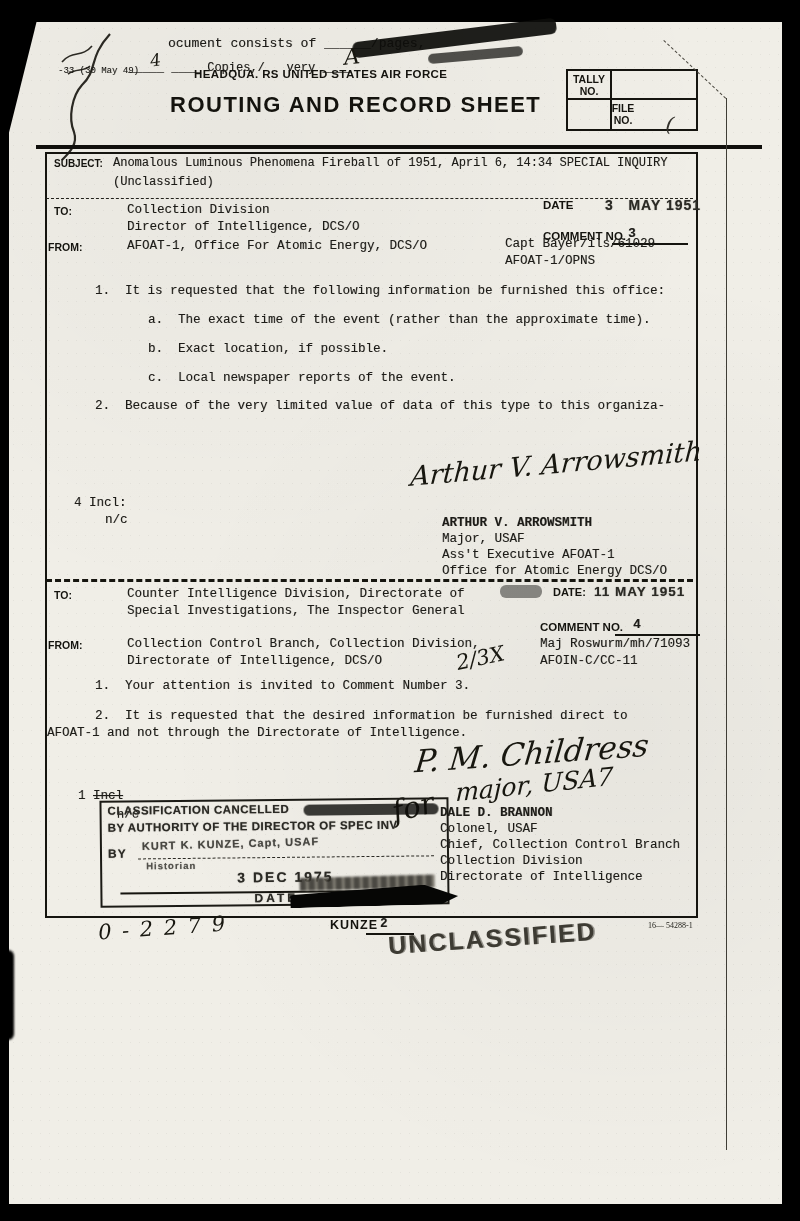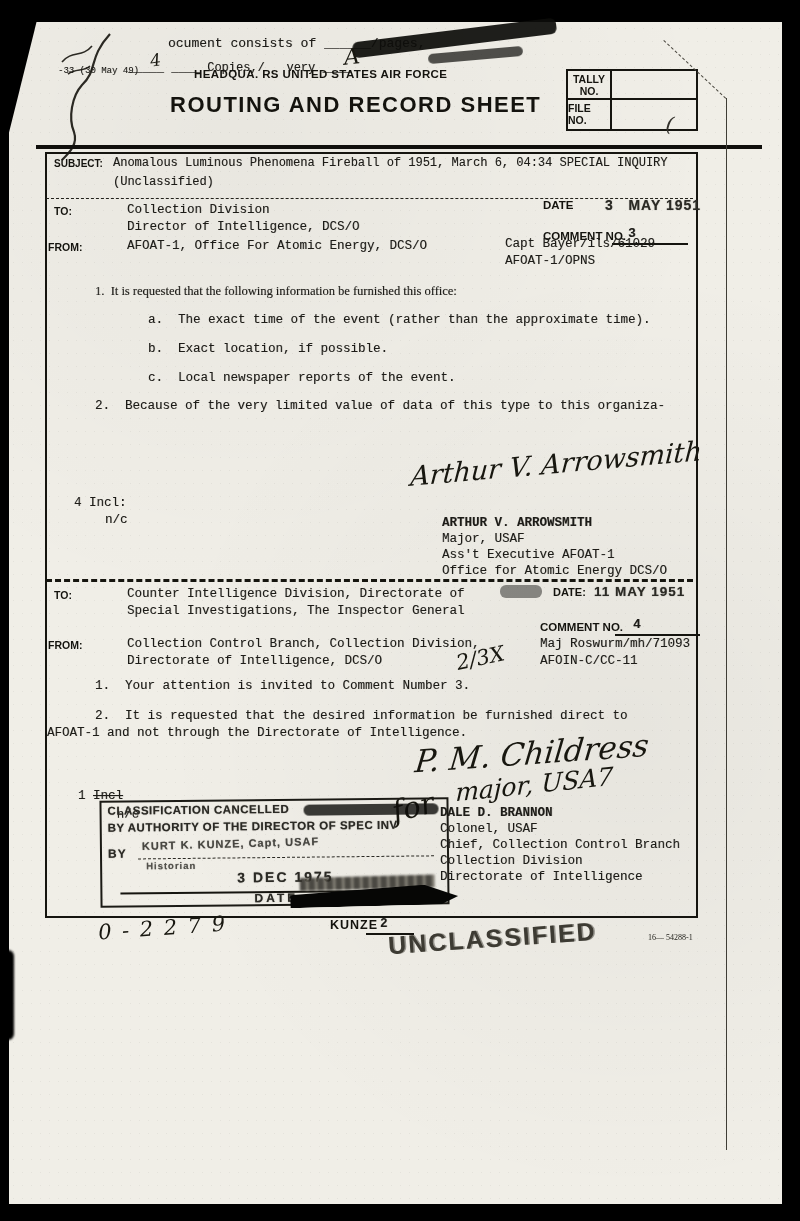--- a/index.html
+++ b/index.html
@@ -55,47 +55,47 @@
   <div class="abs script" style="left:344px;top:44px;font-size:22px;transform:rotate(-6deg);">A</div>
 
   <div class="abs lbl" style="left:194px;top:68px;font-size:11.5px;letter-spacing:.4px;">HEADQUA.  RS UNITED STATES AIR FORCE</div>
   <div class="abs lbl" style="left:170px;top:92px;font-size:22px;letter-spacing:1.5px;">ROUTING AND RECORD SHEET</div>
 
   <div class="abs box" style="left:566px;top:69px;width:128px;height:58px;">
     <div class="abs" style="left:42px;top:0;width:2px;height:100%;background:#15140f;"></div>
     <div class="abs hline" style="left:0;top:27px;width:100%;"></div>
     <div class="abs lbl" style="left:0;top:2px;width:42px;font-size:10.5px;line-height:1.15;text-align:center;white-space:pre-line;">TALLY
 NO.</div>
-    <div class="abs lbl" style="left:0;top:31px;width:42px;font-size:10.5px;line-height:1.15;white-space:pre-line;">FILE
+    <div class="abs lbl" style="left:0;top:31px;width:42px;font-size:10.5px;line-height:1.15;text-align:center;white-space:pre-line;padding-left:34px;">FILE
 NO.</div>
   </div>
 
   <div class="abs" style="left:36px;top:145px;width:726px;height:4px;background:#100f0c;filter:blur(.4px);"></div>
 
   <div class="abs box" style="left:45px;top:152px;width:649px;height:762px;"></div>
   <div class="abs" style="left:46px;top:198px;width:647px;border-top:1.5px dashed #22211b;"></div>
 
   <div class="abs lbl" style="left:54px;top:158px;font-size:10px;">SUBJECT:</div>
-  <div class="abs mono" style="left:113px;top:156px;font-size:12px;">Anomalous Luminous Phenomena Fireball of 1951, March 6, 04:34 SPECIAL INQUIRY</div>
+  <div class="abs mono" style="left:113px;top:156px;font-size:12px;">Anomalous Luminous Phenomena Fireball of 1951, April 6, 14:34 SPECIAL INQUIRY</div>
   <div class="abs mono" style="left:113px;top:175px;font-size:12px;">(Unclassified)</div>
 
   <div class="abs lbl" style="left:54px;top:205px;font-size:10.5px;">TO:</div>
   <div class="abs mono" style="left:127px;top:203px;">Collection Division</div>
   <div class="abs mono" style="left:127px;top:220px;">Director of Intelligence, DCS/O</div>
   <div class="abs lbl" style="left:543px;top:199px;font-size:11.5px;">DATE</div>
   <div class="abs stamp" style="left:605px;top:197px;font-size:14px;">3   MAY 1951</div>
   <div class="abs lbl" style="left:543px;top:230px;font-size:11.5px;">COMMENT NO.</div>
   <div class="abs mono monob" style="left:628px;top:226px;font-size:13px;">3</div>
   <div class="abs hline" style="left:612px;top:243px;width:76px;"></div>
   <div class="abs lbl" style="left:48px;top:241px;font-size:10.5px;">FROM:</div>
   <div class="abs mono" style="left:127px;top:239px;">AFOAT-1, Office For Atomic Energy, DCS/O</div>
   <div class="abs mono" style="left:505px;top:237px;">Capt Bayer/ils/61029</div>
   <div class="abs mono" style="left:505px;top:254px;">AFOAT-1/OPNS</div>
 
-  <div class="abs mono" style="left:95px;top:284px;font-family:Liberation Serif, serif;">1.  It is requested that the following information be furnished this office:</div>
+  <div class="abs mono" style="left:95px;top:284px;">1.  It is requested that the following information be furnished this office:</div>
   <div class="abs mono" style="left:148px;top:313px;">a.  The exact time of the event (rather than the approximate time).</div>
   <div class="abs mono" style="left:148px;top:342px;">b.  Exact location, if possible.</div>
   <div class="abs mono" style="left:148px;top:371px;">c.  Local newspaper reports of the event.</div>
   <div class="abs mono" style="left:95px;top:399px;">2.  Because of the very limited value of data of this type to this organiza-</div>
 
   <div class="abs mono" style="left:74px;top:496px;">4 Incl:</div>
   <div class="abs mono" style="left:105px;top:513px;">n/c</div>
 
   <div class="abs script" style="left:410px;top:448px;font-size:27px;transform:rotate(-5deg) skewX(-9deg);">Arthur V. Arrowsmith</div>
   <div class="abs mono monob" style="left:442px;top:516px;">ARTHUR V. ARROWSMITH</div>
@@ -154,19 +154,19 @@
   <div class="abs" style="left:290px;top:876px;width:175px;height:36px;transform:rotate(-1.5deg);">
     <div class="abs" style="left:10px;top:0;width:135px;height:13px;background:repeating-linear-gradient(90deg,#2e2c26 0 6px,#6d695f 6px 9px);filter:blur(1px);opacity:.85;"></div>
     <div class="abs" style="left:0;top:10px;width:168px;height:20px;background:#060605;clip-path:polygon(0 35%,80% 0,100% 60%,90% 100%,0 100%);"></div>
   </div>
 
   <div class="abs lbl" style="left:330px;top:918px;font-size:12.5px;letter-spacing:1px;">KUNZE</div>
   <div class="abs mono monob" style="left:380px;top:917px;">2</div>
   <div class="abs hline" style="left:366px;top:933px;width:48px;"></div>
   <div class="abs stamp" style="left:388px;top:924px;font-size:25px;letter-spacing:2px;transform:rotate(-4deg);color:#3d3b33;text-shadow:1.5px 0 0 rgba(61,59,51,.5);">UNCLASSIFIED</div>
   <div class="abs script" style="left:98px;top:916px;font-size:21px;transform:rotate(-4deg);letter-spacing:2px;">0 - 2 2 7 9</div>
-  <div class="abs" style="left:648px;top:921px;font:8px 'Liberation Serif',serif;color:#23221c;margin-top:12px;">16— 54288-1</div>
+  <div class="abs" style="left:648px;top:921px;font:8px 'Liberation Serif',serif;color:#23221c;">16— 54288-1</div>
 
   <div class="abs" style="left:664px;top:40px;width:85px;border-top:1.5px dashed #4b4840;transform:rotate(43deg);transform-origin:0 0;"></div>
   <div class="abs vline" style="left:726px;top:98px;height:1052px;"></div>
   <div class="abs script" style="left:666px;top:112px;font-size:20px;color:#33312b;transform:rotate(8deg);">(</div>
 
 </div>
 
 </body></html>

